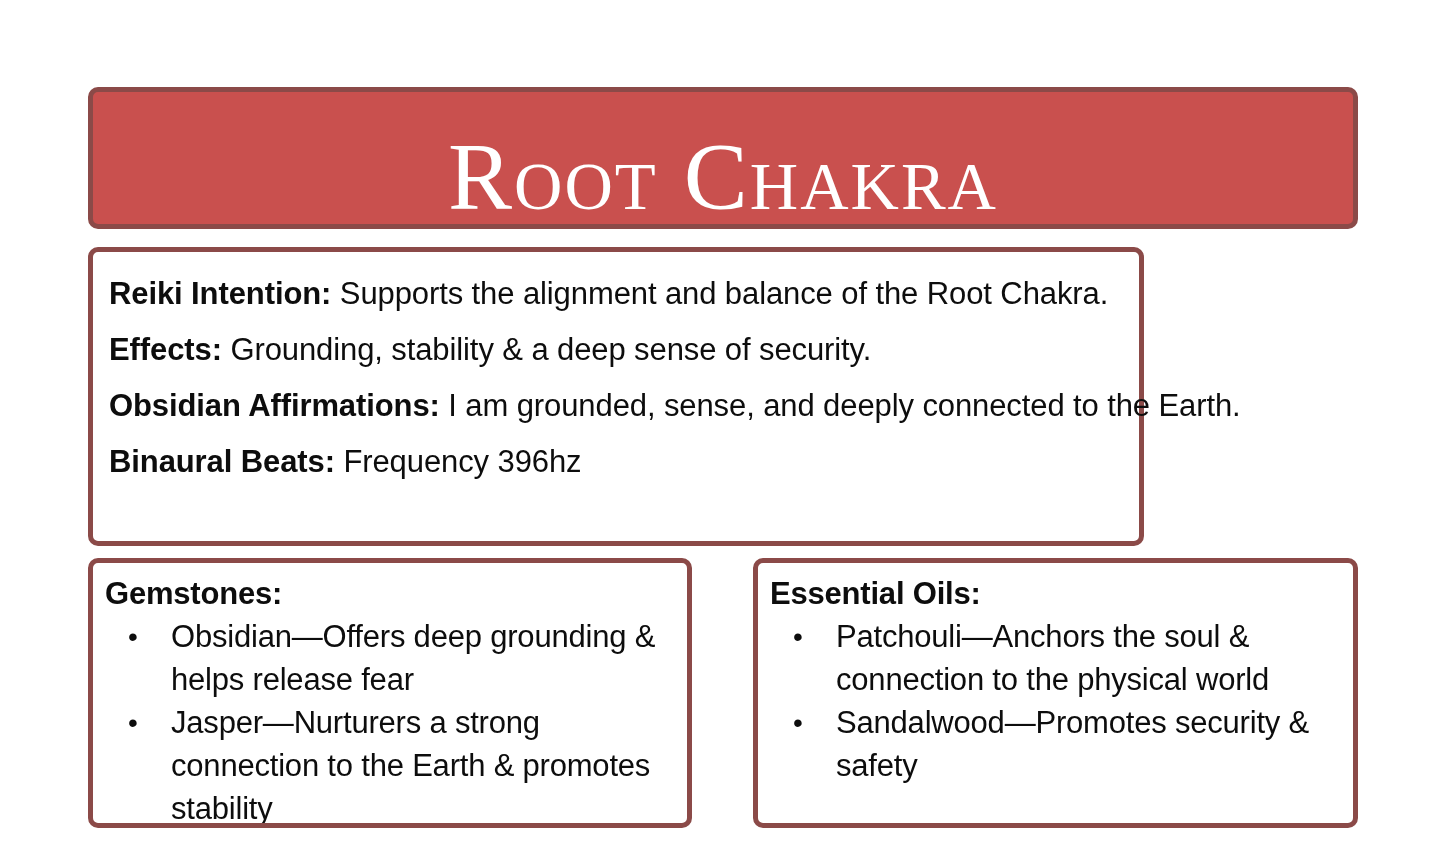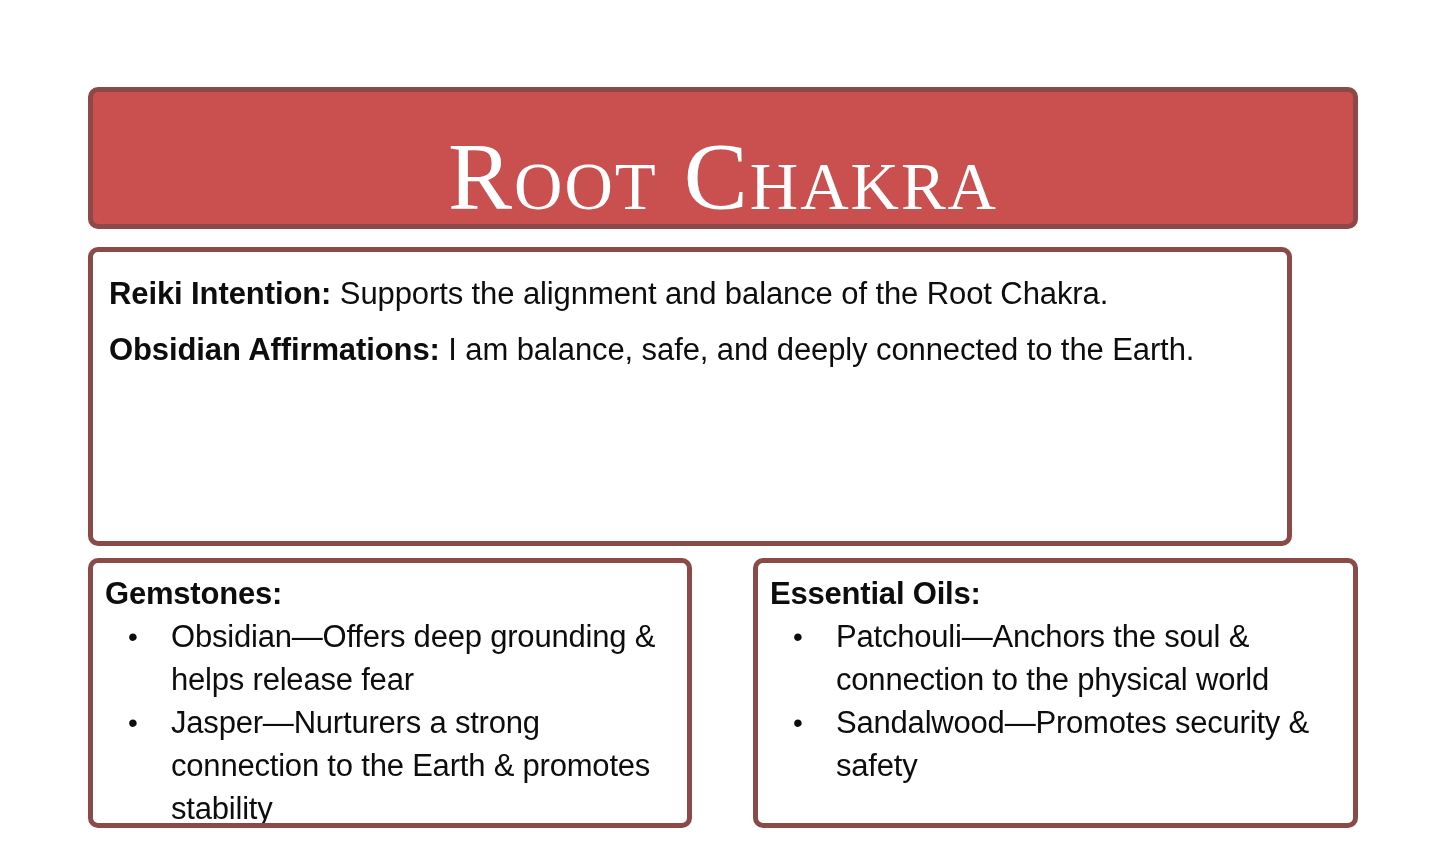--- a/index.html
+++ b/index.html
@@ -45,21 +45,21 @@
     white-space: nowrap;
     padding-bottom: 6px;
     margin-top: 44px;
   }
 
   
   .info-panel {
     position: absolute;
     left: 88px;
     top: 247px;
-    width: 1204px;
+    width: 1056px;
     height: 299px;
     background: #ffffff;
     border: 5px solid #8B4A48;
     border-radius: 10px;
     padding: 14px 14px 0 16px;
   }
 
   .info-line {
     font-size: 31px;
     line-height: 56px;
@@ -140,27 +140,35 @@
     <div class="header-title">Root Chakra</div>
   </div>
 
   <div class="info-panel">
 
     <div class="info-line">
       <span class="lbl">Reiki Intention:</span>
       <span class="val">Supports the alignment and balance of the Root Chakra.</span>
     </div>
 
+    <div class="info-line">
+      <span class="lbl">Effects:</span>
+      <span class="val">Grounding, stability &amp; a deep sense of security.</span>
+    </div>
 
 
     <div class="info-line">
       <span class="lbl">Obsidian Affirmations:</span>
-      <span class="val">I am balance, safe, and deeply connected to the Earth.</span>
+      <span class="val">I am grounded, sense, and deeply connected to the Earth.</span>
     </div>
 
+    <div class="info-line">
+      <span class="lbl">Binaural Beats:</span>
+      <span class="val">Frequency 396hz</span>
+    </div>
 
   </div>
 
   <div class="list-box box-gemstones">
     <div class="box-heading">Gemstones:</div>
     <ul class="bullet-list">
       <li class="bullet-item">Obsidian—Offers deep grounding &amp; helps release fear</li>
       <li class="bullet-item">Jasper—Nurturers a strong connection to the Earth &amp; promotes stability</li>
     </ul>
   </div>

